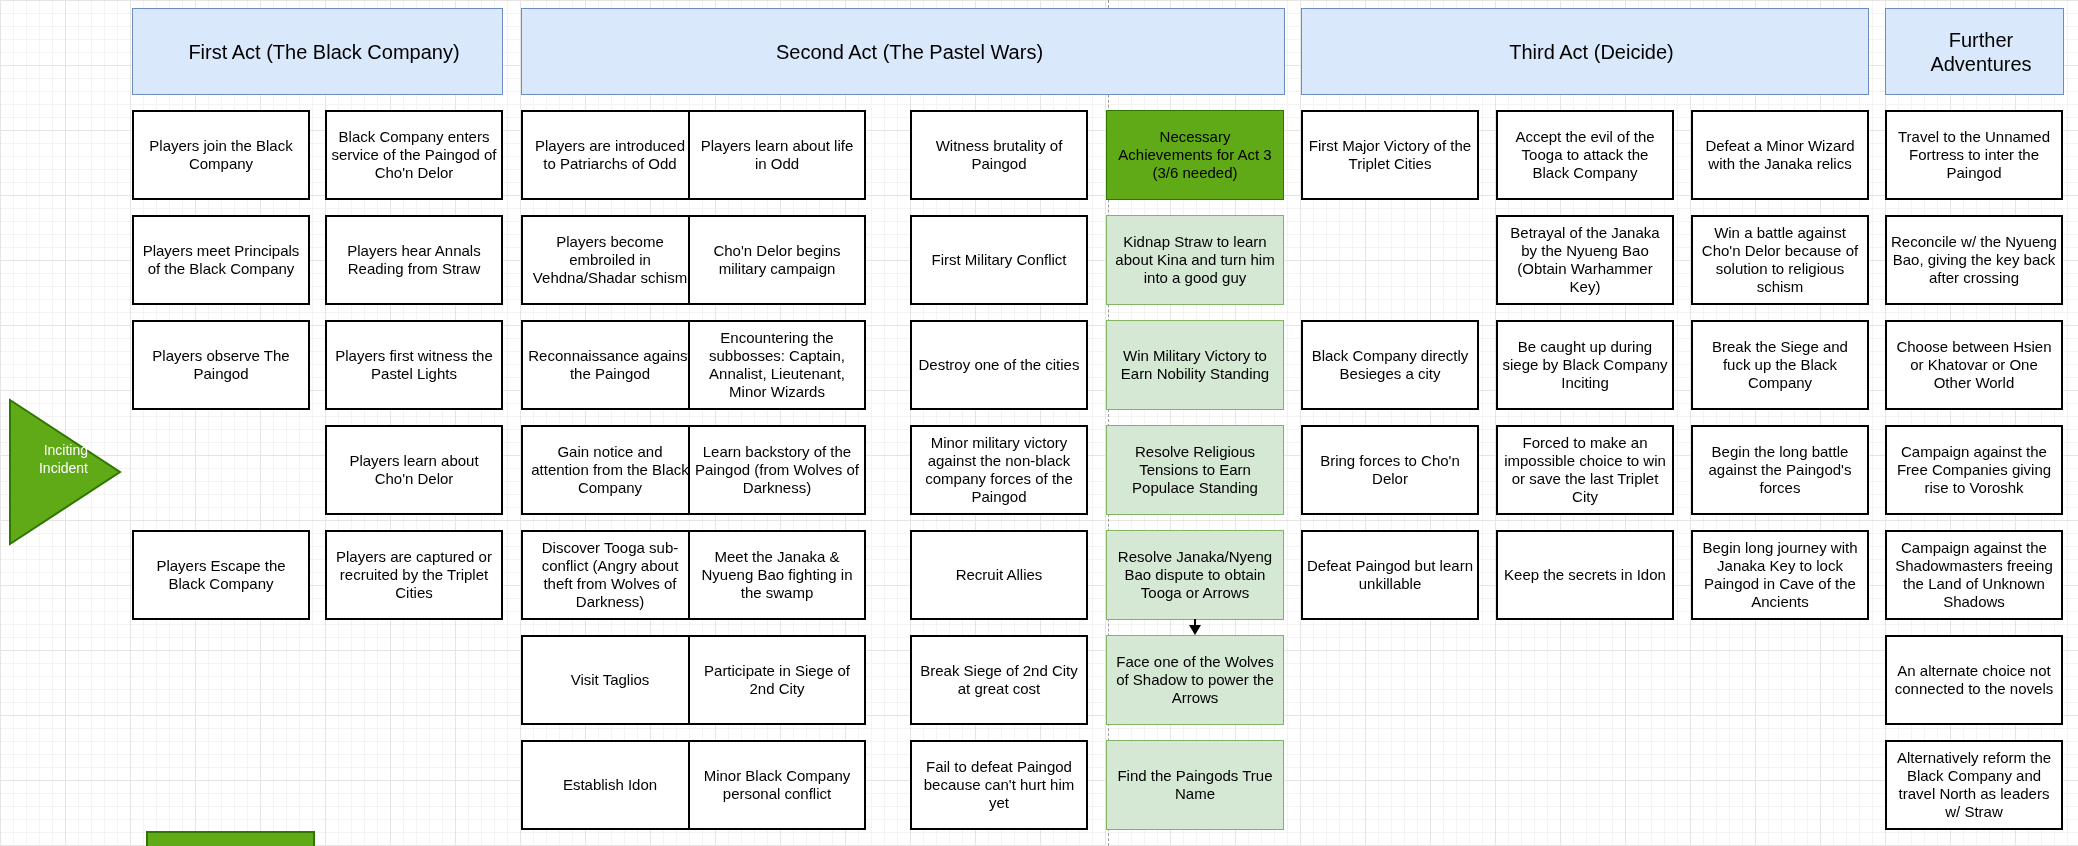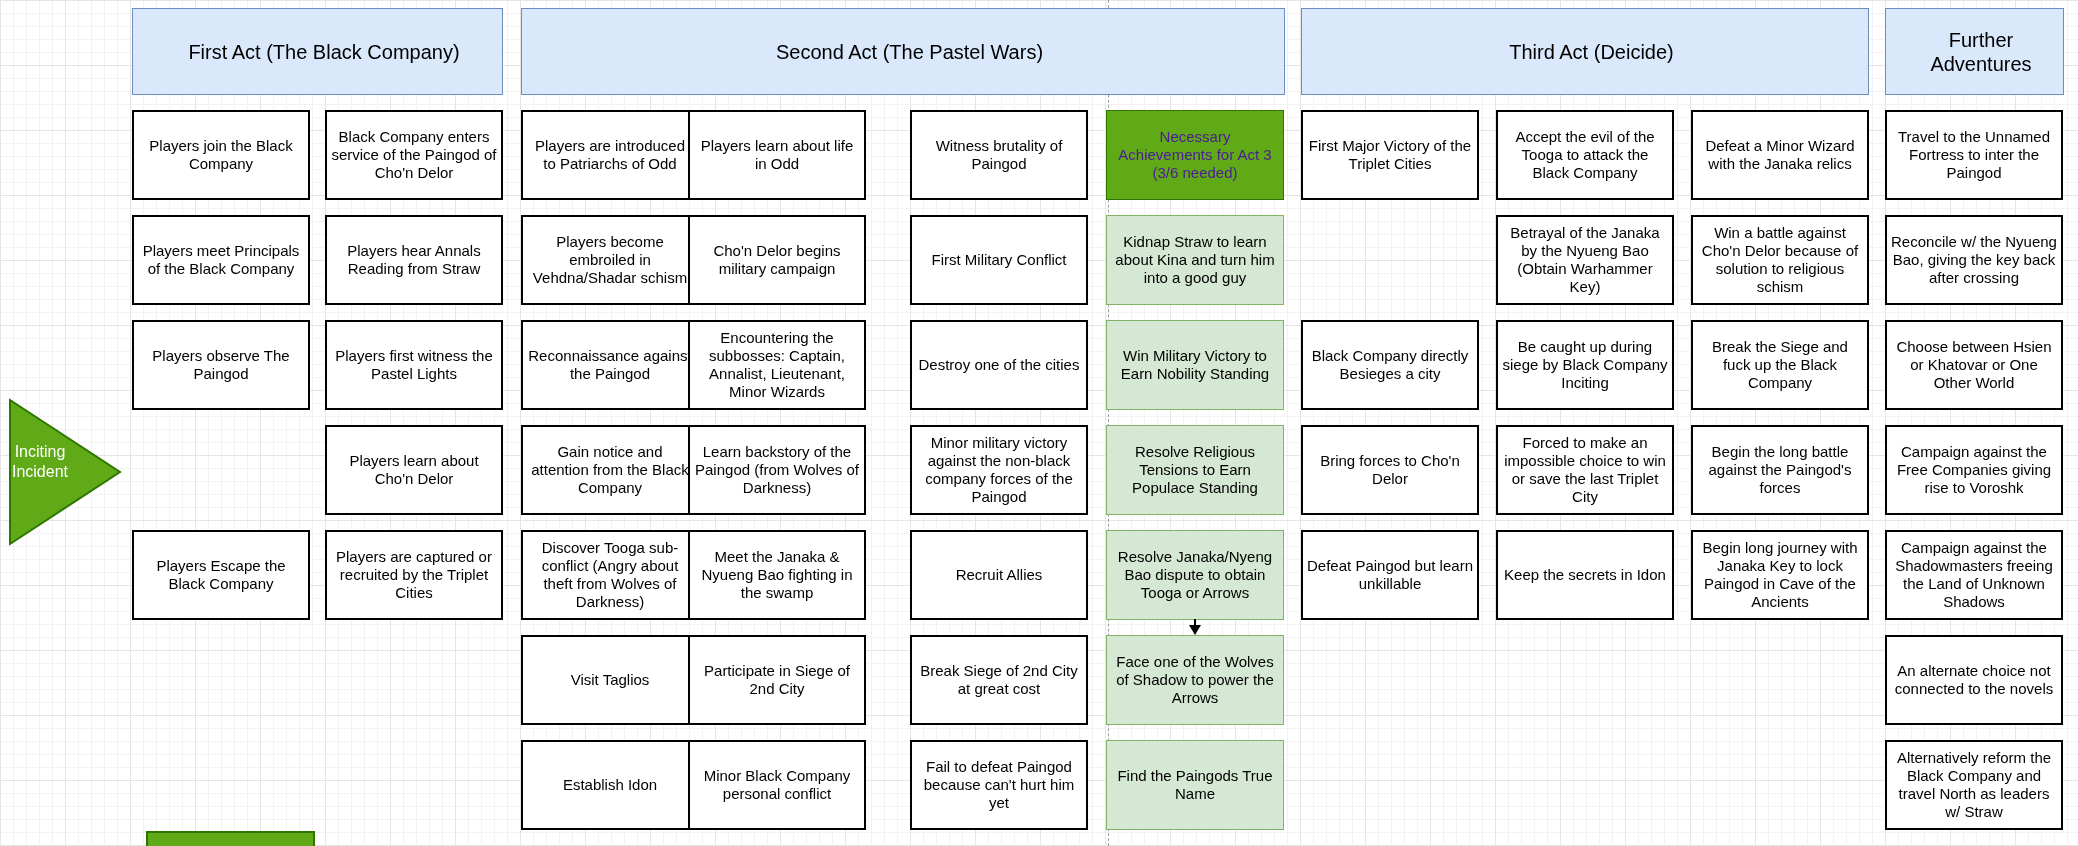--- a/index.html
+++ b/index.html
@@ -25,26 +25,26 @@
   #h2{left:521px;width:764px}
   #h3{left:1301px;width:568px}
   #h4{left:1885px;width:179px}
   .cell{
     position:absolute;width:178px;height:90px;z-index:2;box-sizing:border-box;
     background:#ffffff;border:2px solid #000000;
     display:flex;align-items:center;justify-content:center;text-align:center;
     font-size:15px;line-height:1.2;padding:2px 4px;
   }
   .lg{background:#d5e8d4;border:1.5px solid #82b366;}
-  .dg{background:#60a917;border:1px solid #2d7600;color:#4c1d95;}
+  .dg{background:#60a917;border:1px solid #2d7600;color:#000000;}
   .c1{left:132px}.c2{left:325px}.c3{left:521px}.c4{left:688px}.c5{left:910px}
   .c6{left:1106px}.c7{left:1301px}.c8{left:1496px}.c9{left:1691px}.c10{left:1885px}
   .r1{top:110px}.r2{top:215px}.r3{top:320px}.r4{top:425px}.r5{top:530px}.r6{top:635px}.r7{top:740px}
   .tri-wrap{position:absolute;left:8px;top:398px;width:116px;height:148px;z-index:2;}
-  .tri-label{position:absolute;left:0;top:44px;width:64px;color:#ffffff;font-size:16px;line-height:1.25;text-align:center;}
+  .tri-label{position:absolute;left:16px;top:44px;width:64px;color:#ffffff;font-size:14px;line-height:1.25;text-align:right;}
   .arrow{position:absolute;left:1188px;top:619px;width:14px;height:17px;z-index:2;}
   .partial{position:absolute;left:146px;top:831px;width:169px;height:28px;z-index:2;box-sizing:border-box;background:#60a917;border:2px solid #2d7600;}
 </style>
 </head>
 <body>
 
 <div id="canvas">
 
   <div class="page-divider"></div>
 

